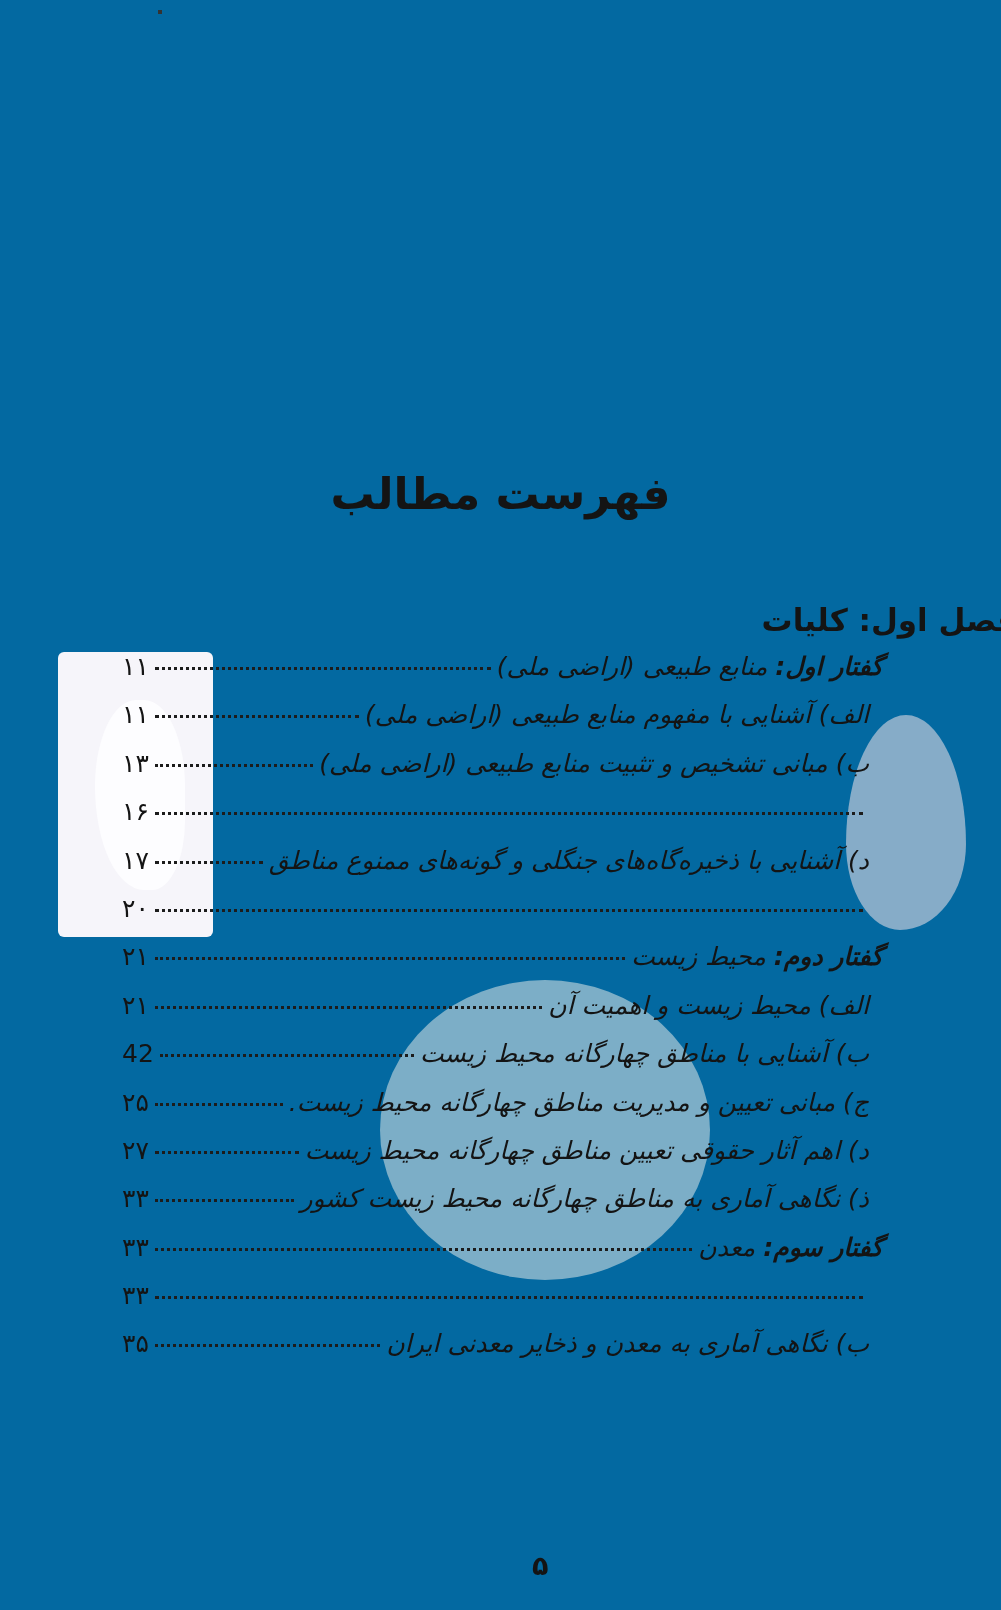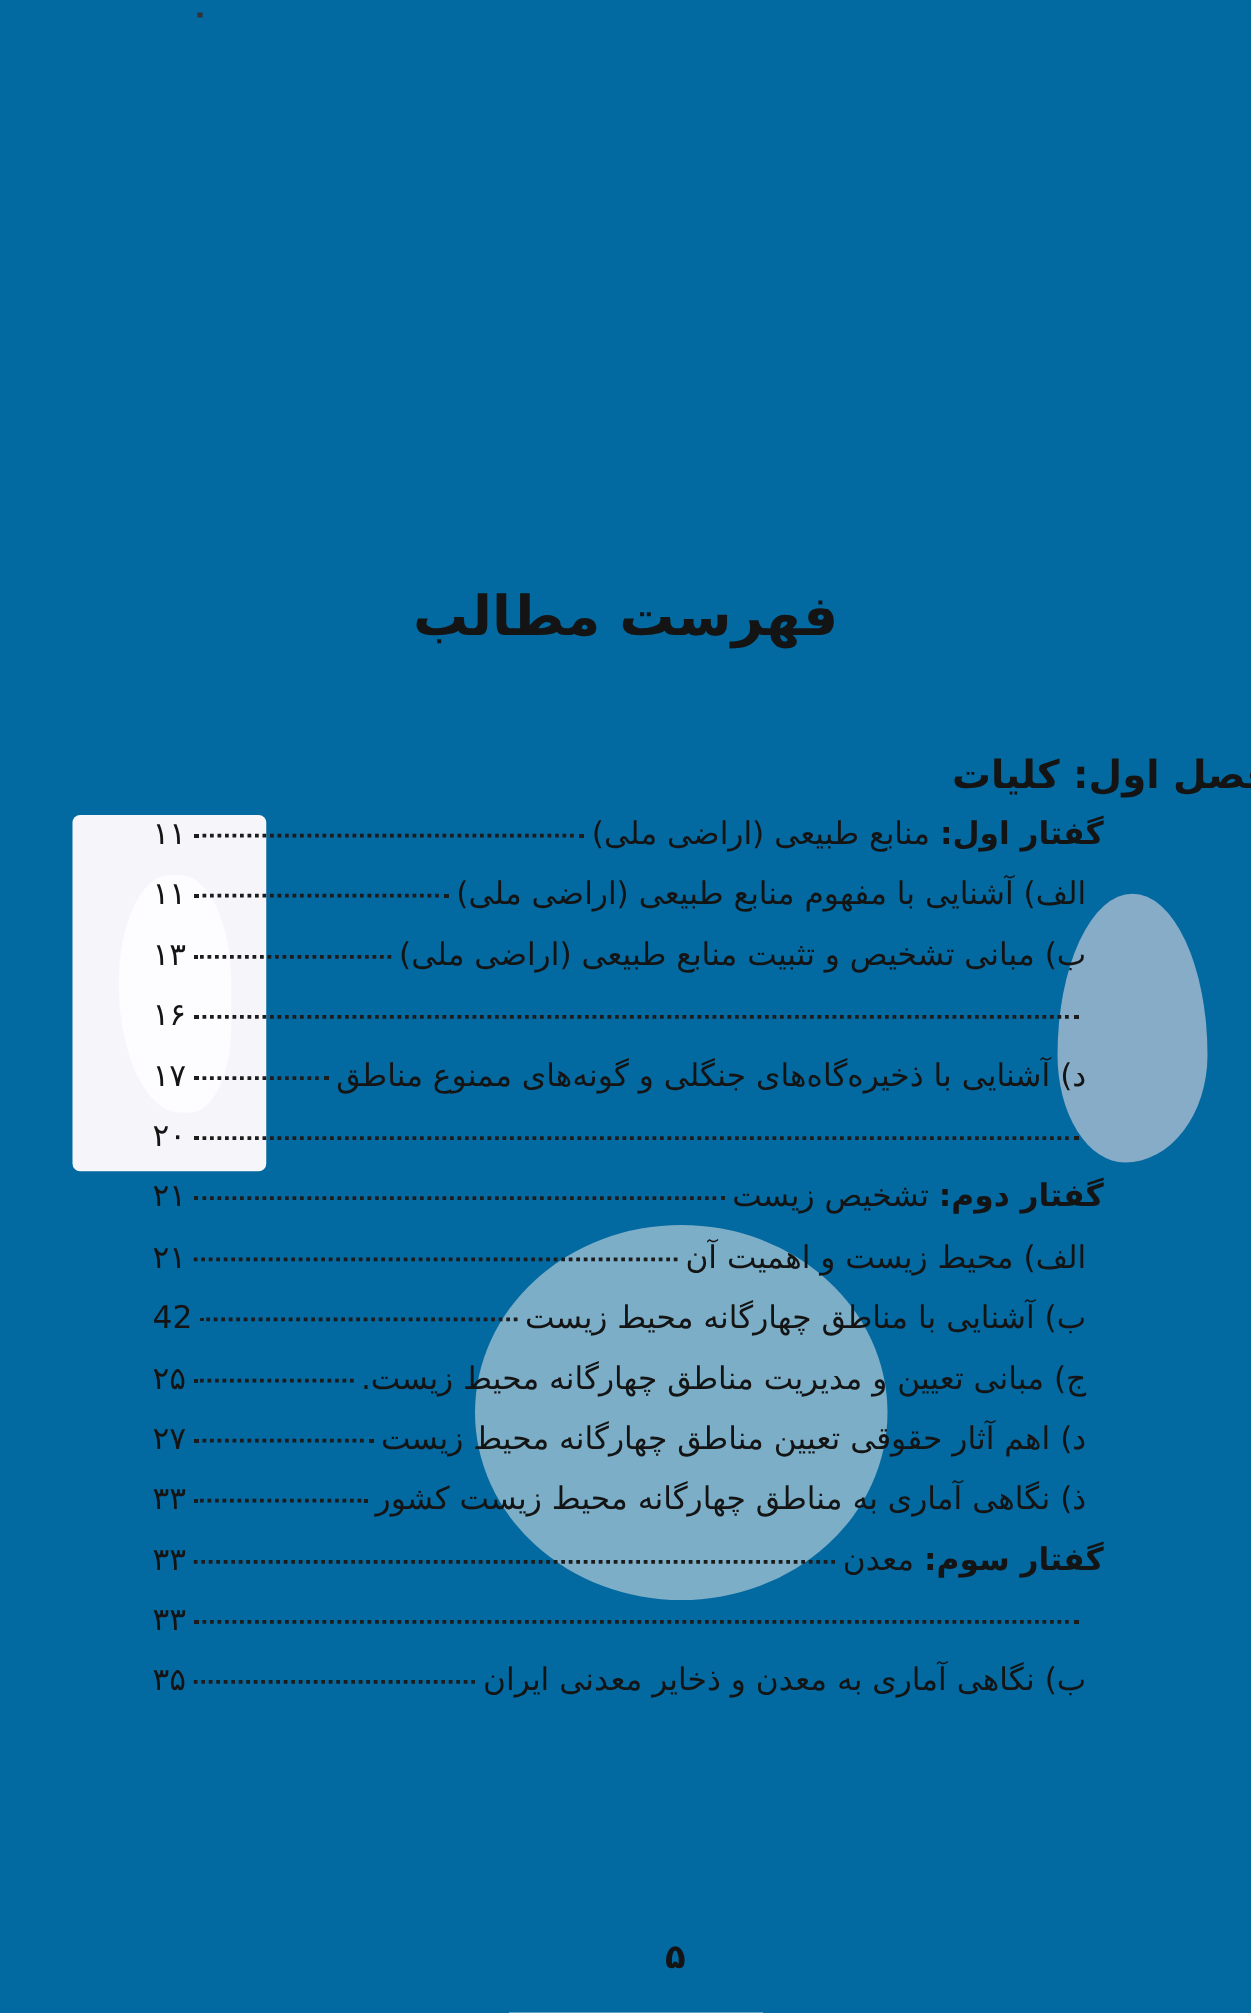--- a/index.html
+++ b/index.html
@@ -87,21 +87,21 @@
   .toc-row {
     display: flex;
     flex-direction: row;     
     align-items: baseline;
     height: 48.4px;
     font-size: 25px;
     line-height: 48.4px;
     white-space: nowrap;
   }
   .toc-row.item { padding-right: 14px; }
-  .entry-text { flex: 0 0 auto; }
+  .entry-text { flex: 0 0 auto; font-style: italic; }
   .entry-bold { font-weight: 700; }
   .toc-row.section .entry-rest { font-weight: 400; }
   .leader {
     flex: 1 1 auto;
     min-width: 14px;
     margin: 0 6px;
     border-bottom: 3px dotted #1c1c1c;
     position: relative;
     top: -5px;
   }
@@ -162,21 +162,21 @@
     <span class="leader"></span>
     <span class="entry-page">۱۷</span>
   </div>
 
   <div class="toc-row item">
     <span class="leader"></span>
     <span class="entry-page">۲۰</span>
   </div>
 
   <div class="toc-row section">
-    <span class="entry-text"><b class="entry-bold">گفتار دوم:</b><span class="entry-rest"> تشخیص زیست </span></span>
+    <span class="entry-text"><b class="entry-bold">گفتار دوم:</b><span class="entry-rest"> محیط زیست </span></span>
     <span class="leader"></span>
     <span class="entry-page">۲۱</span>
   </div>
 
   <div class="toc-row item">
     <span class="entry-text"><b class="entry-bold"></b><span class="entry-rest">الف) محیط زیست و اهمیت آن</span></span>
     <span class="leader"></span>
     <span class="entry-page">۲۱</span>
   </div>
 

